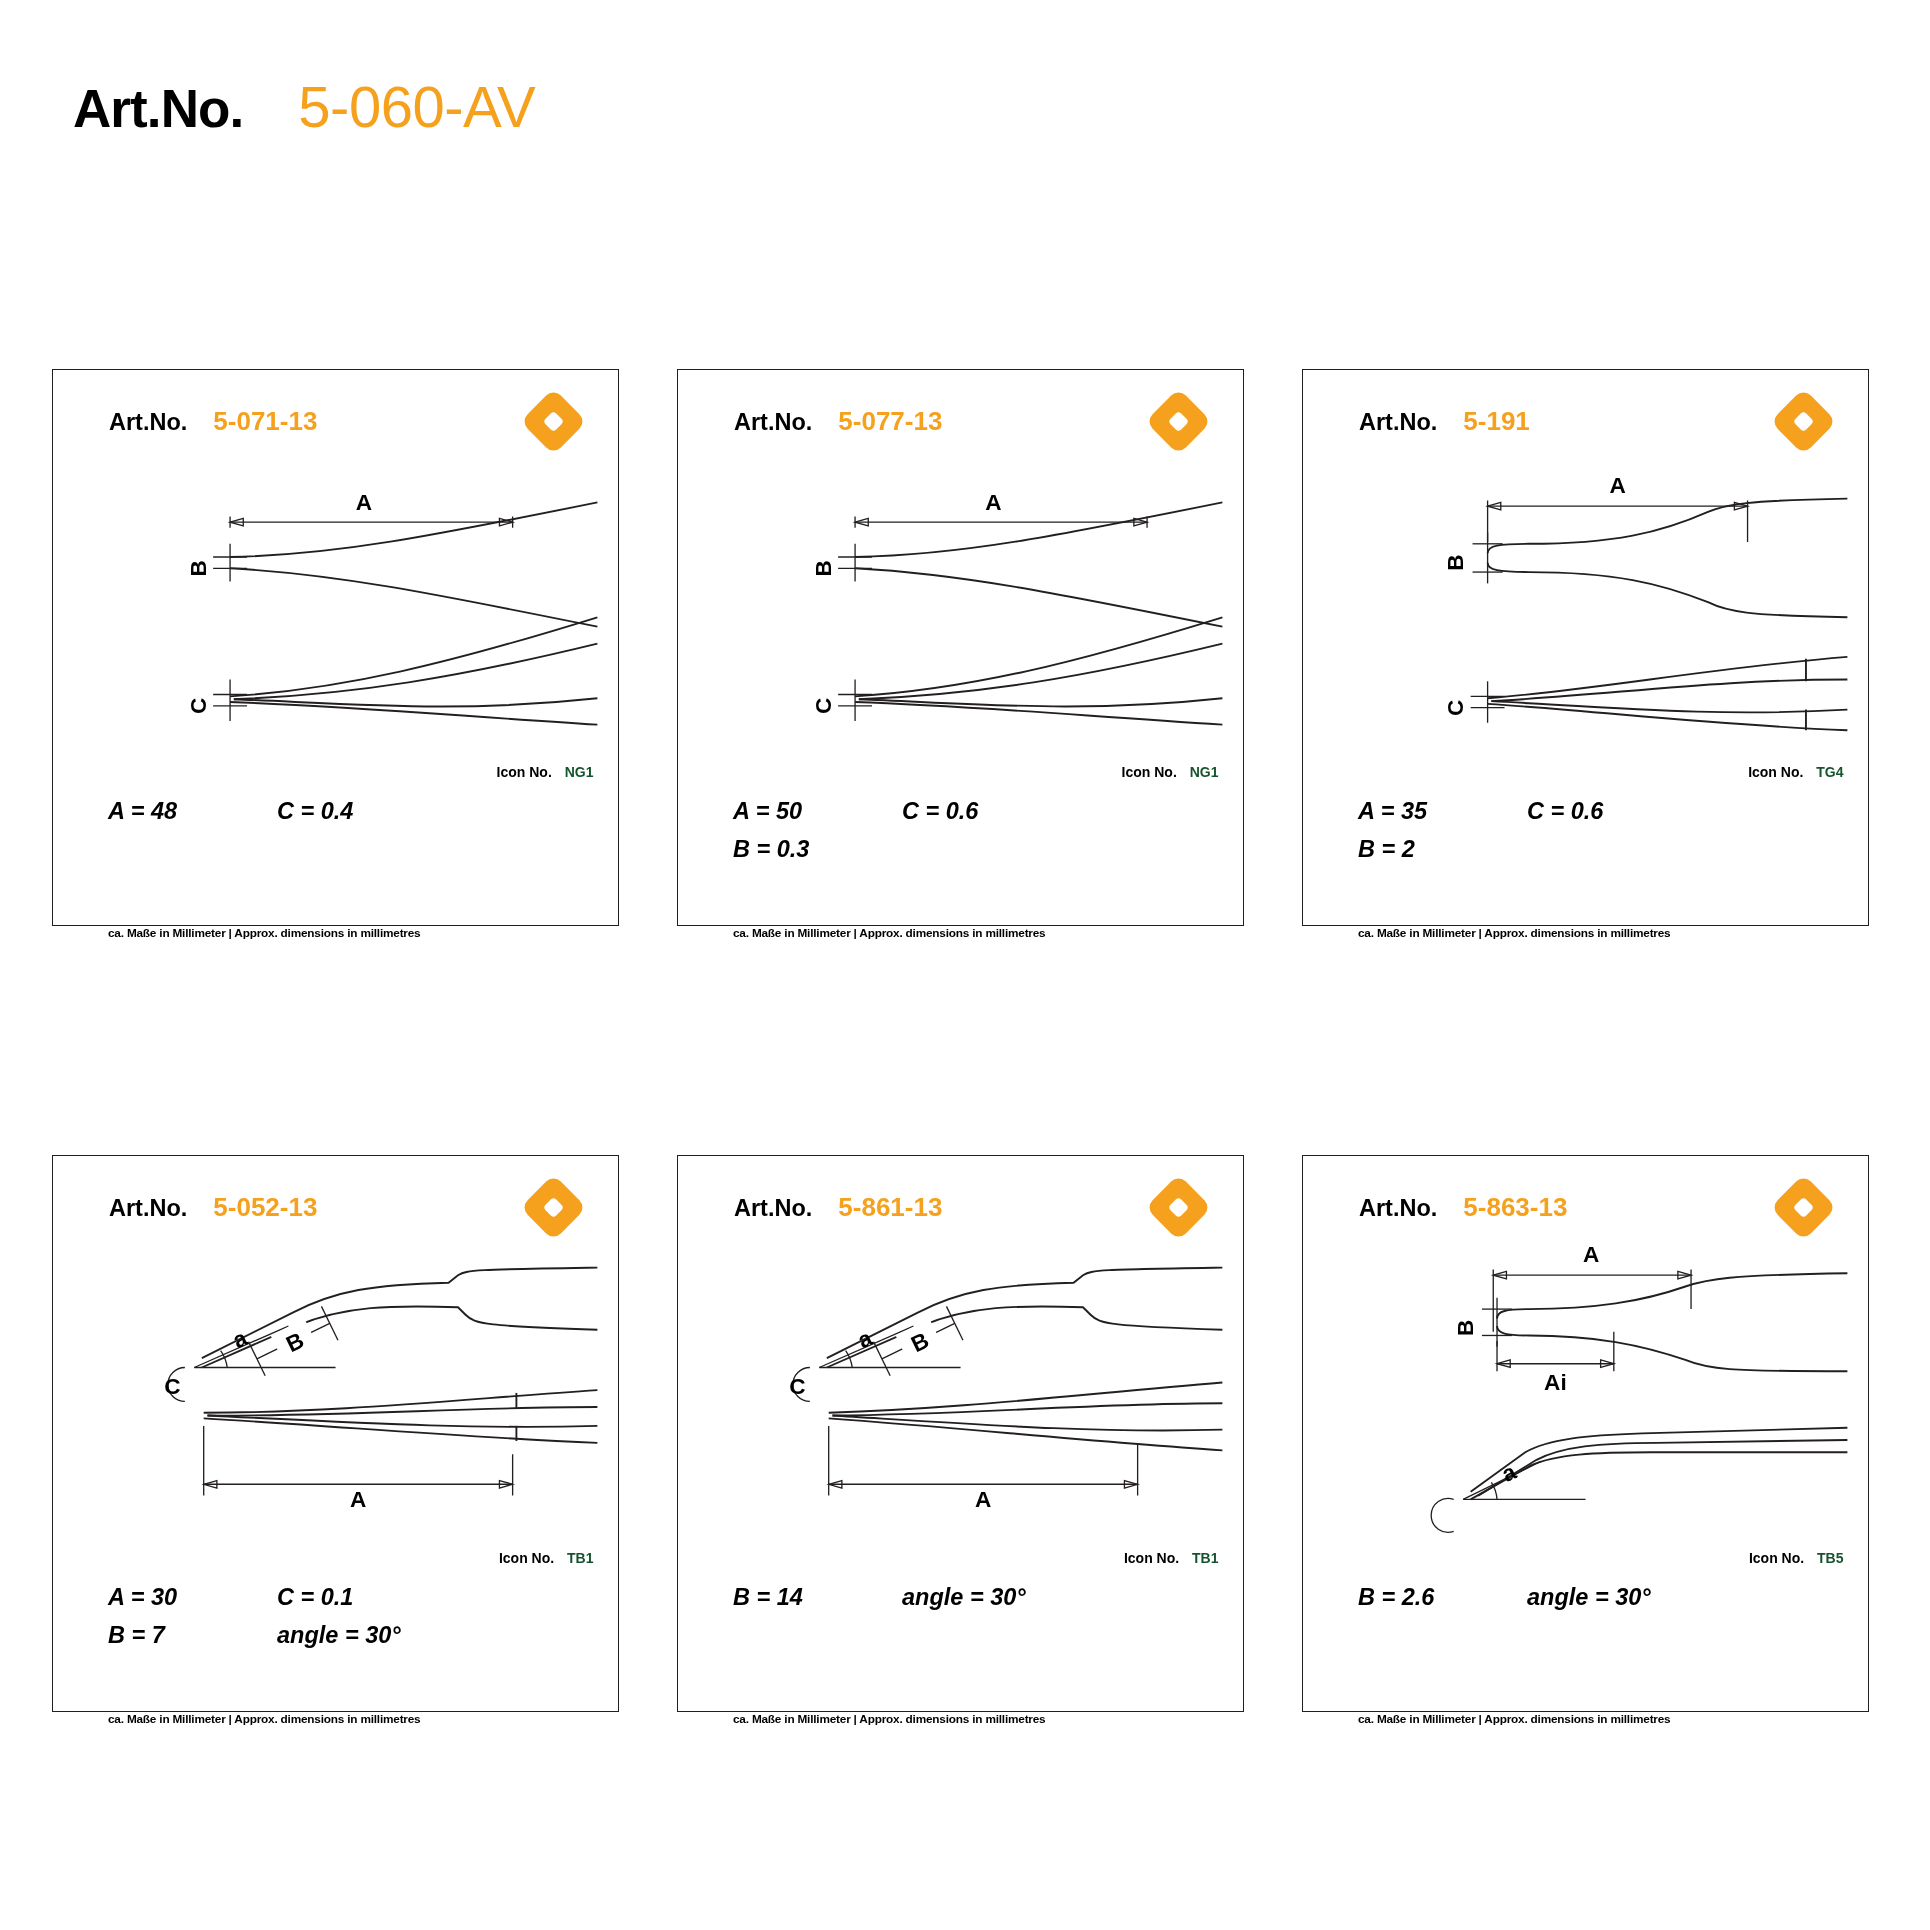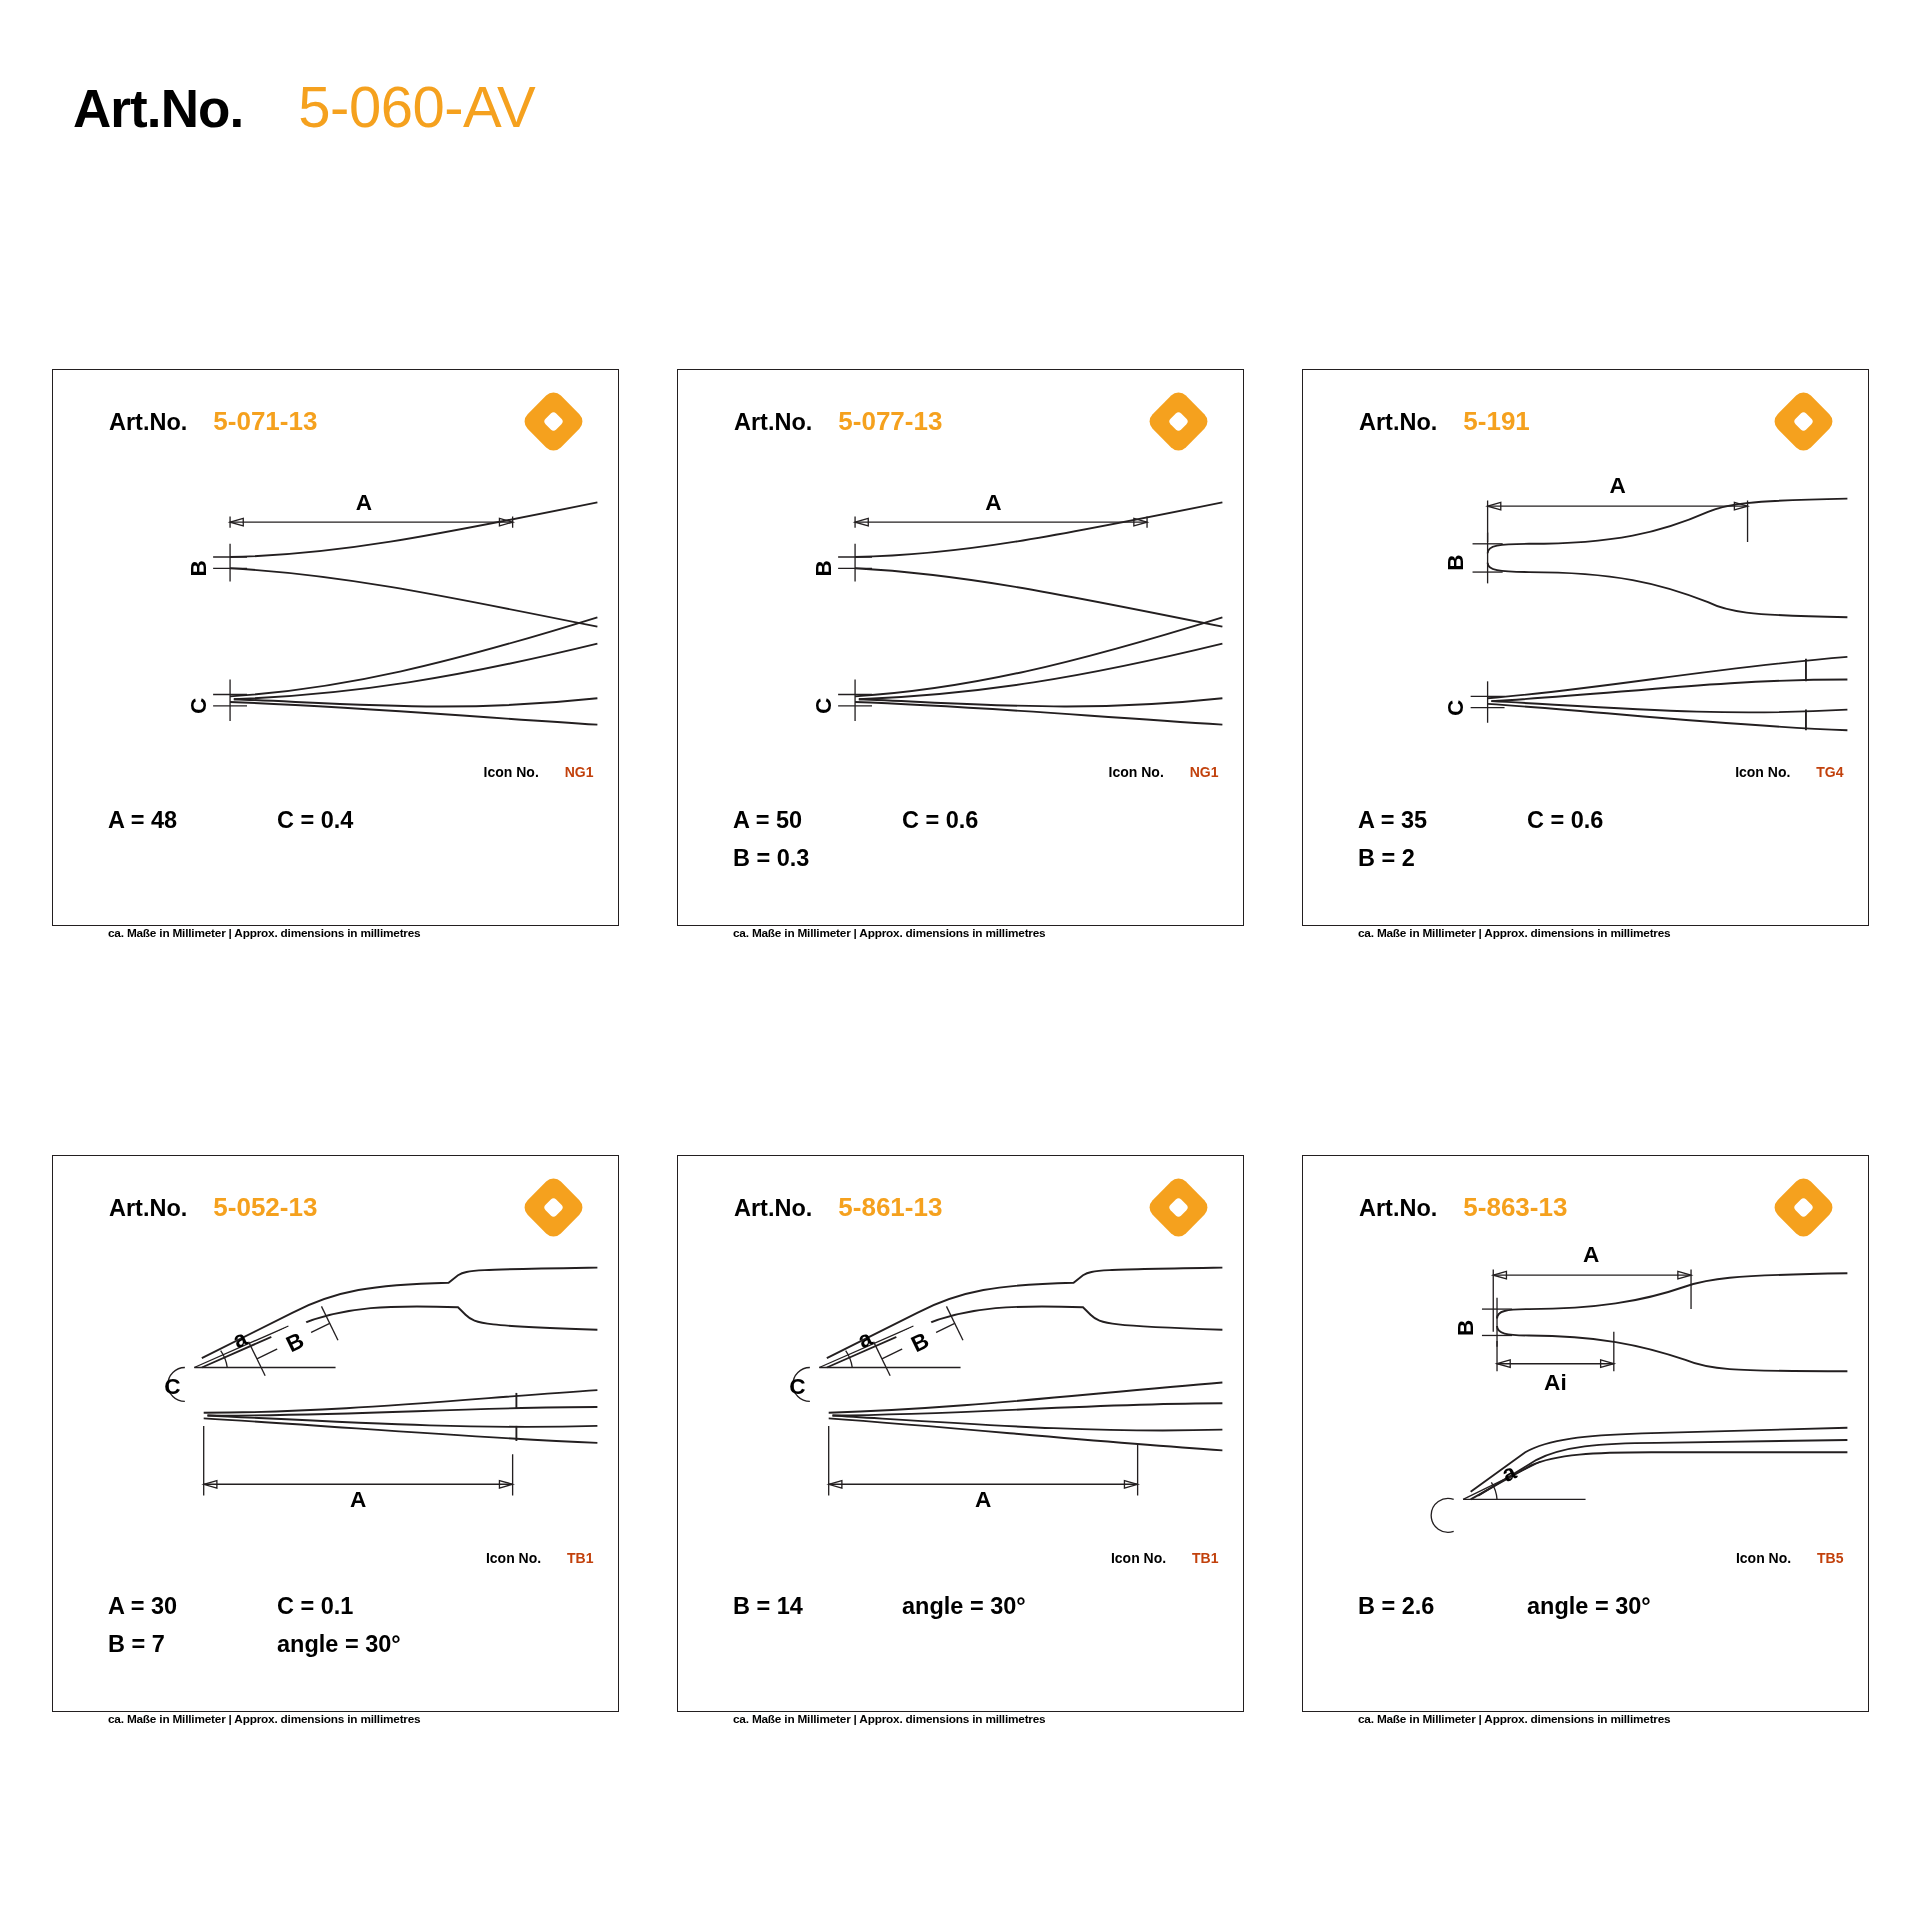--- a/index.html
+++ b/index.html
@@ -116,32 +116,33 @@
 
   .icon-no {
     position: absolute;
     right: 24.5px;
     top: 394px;
     font-size: 14px;
     font-weight: bold;
     color: #000;
   }
   .icon-no .val {
-    color: #c2410c;
-    margin-left: 22px;
+    color: #14532d;
+    margin-left: 9px;
   }
 
   .specs {
     position: absolute;
     left: 55px;
-    top: 431px;
+    top: 422px;
     width: 471px;
     font-size: 23.5px;
     font-weight: bold;
     line-height: 38px;
+    font-style: italic;
   }
   .specs .row {
     display: flex;
   }
   .specs .col1 { width: 169px; }
   .specs .col2 { }
 
   .footnote {
     position: absolute;
     left: 55px;

